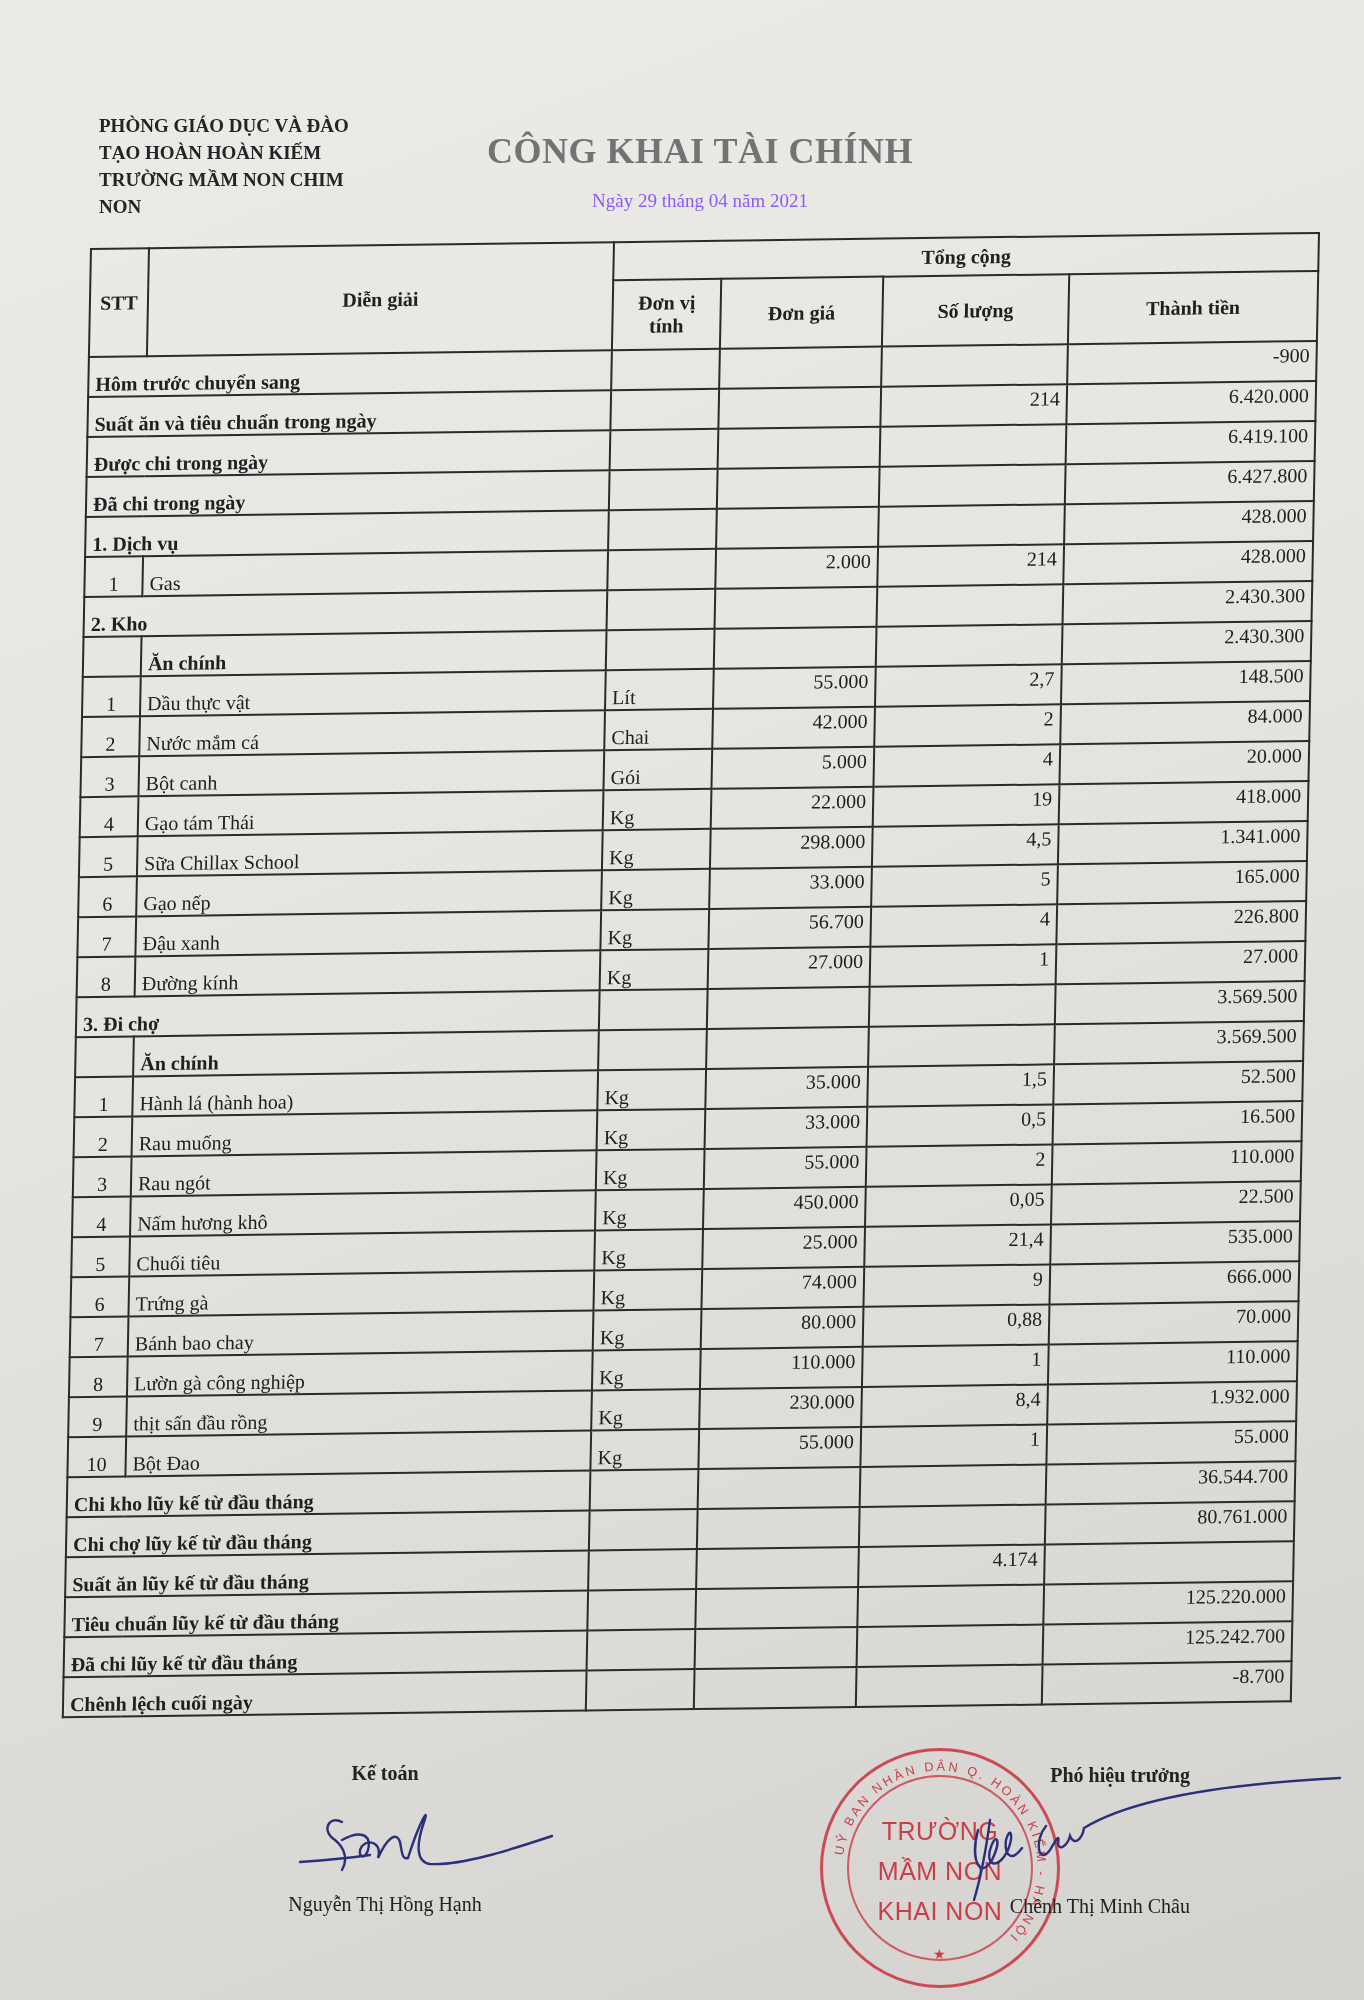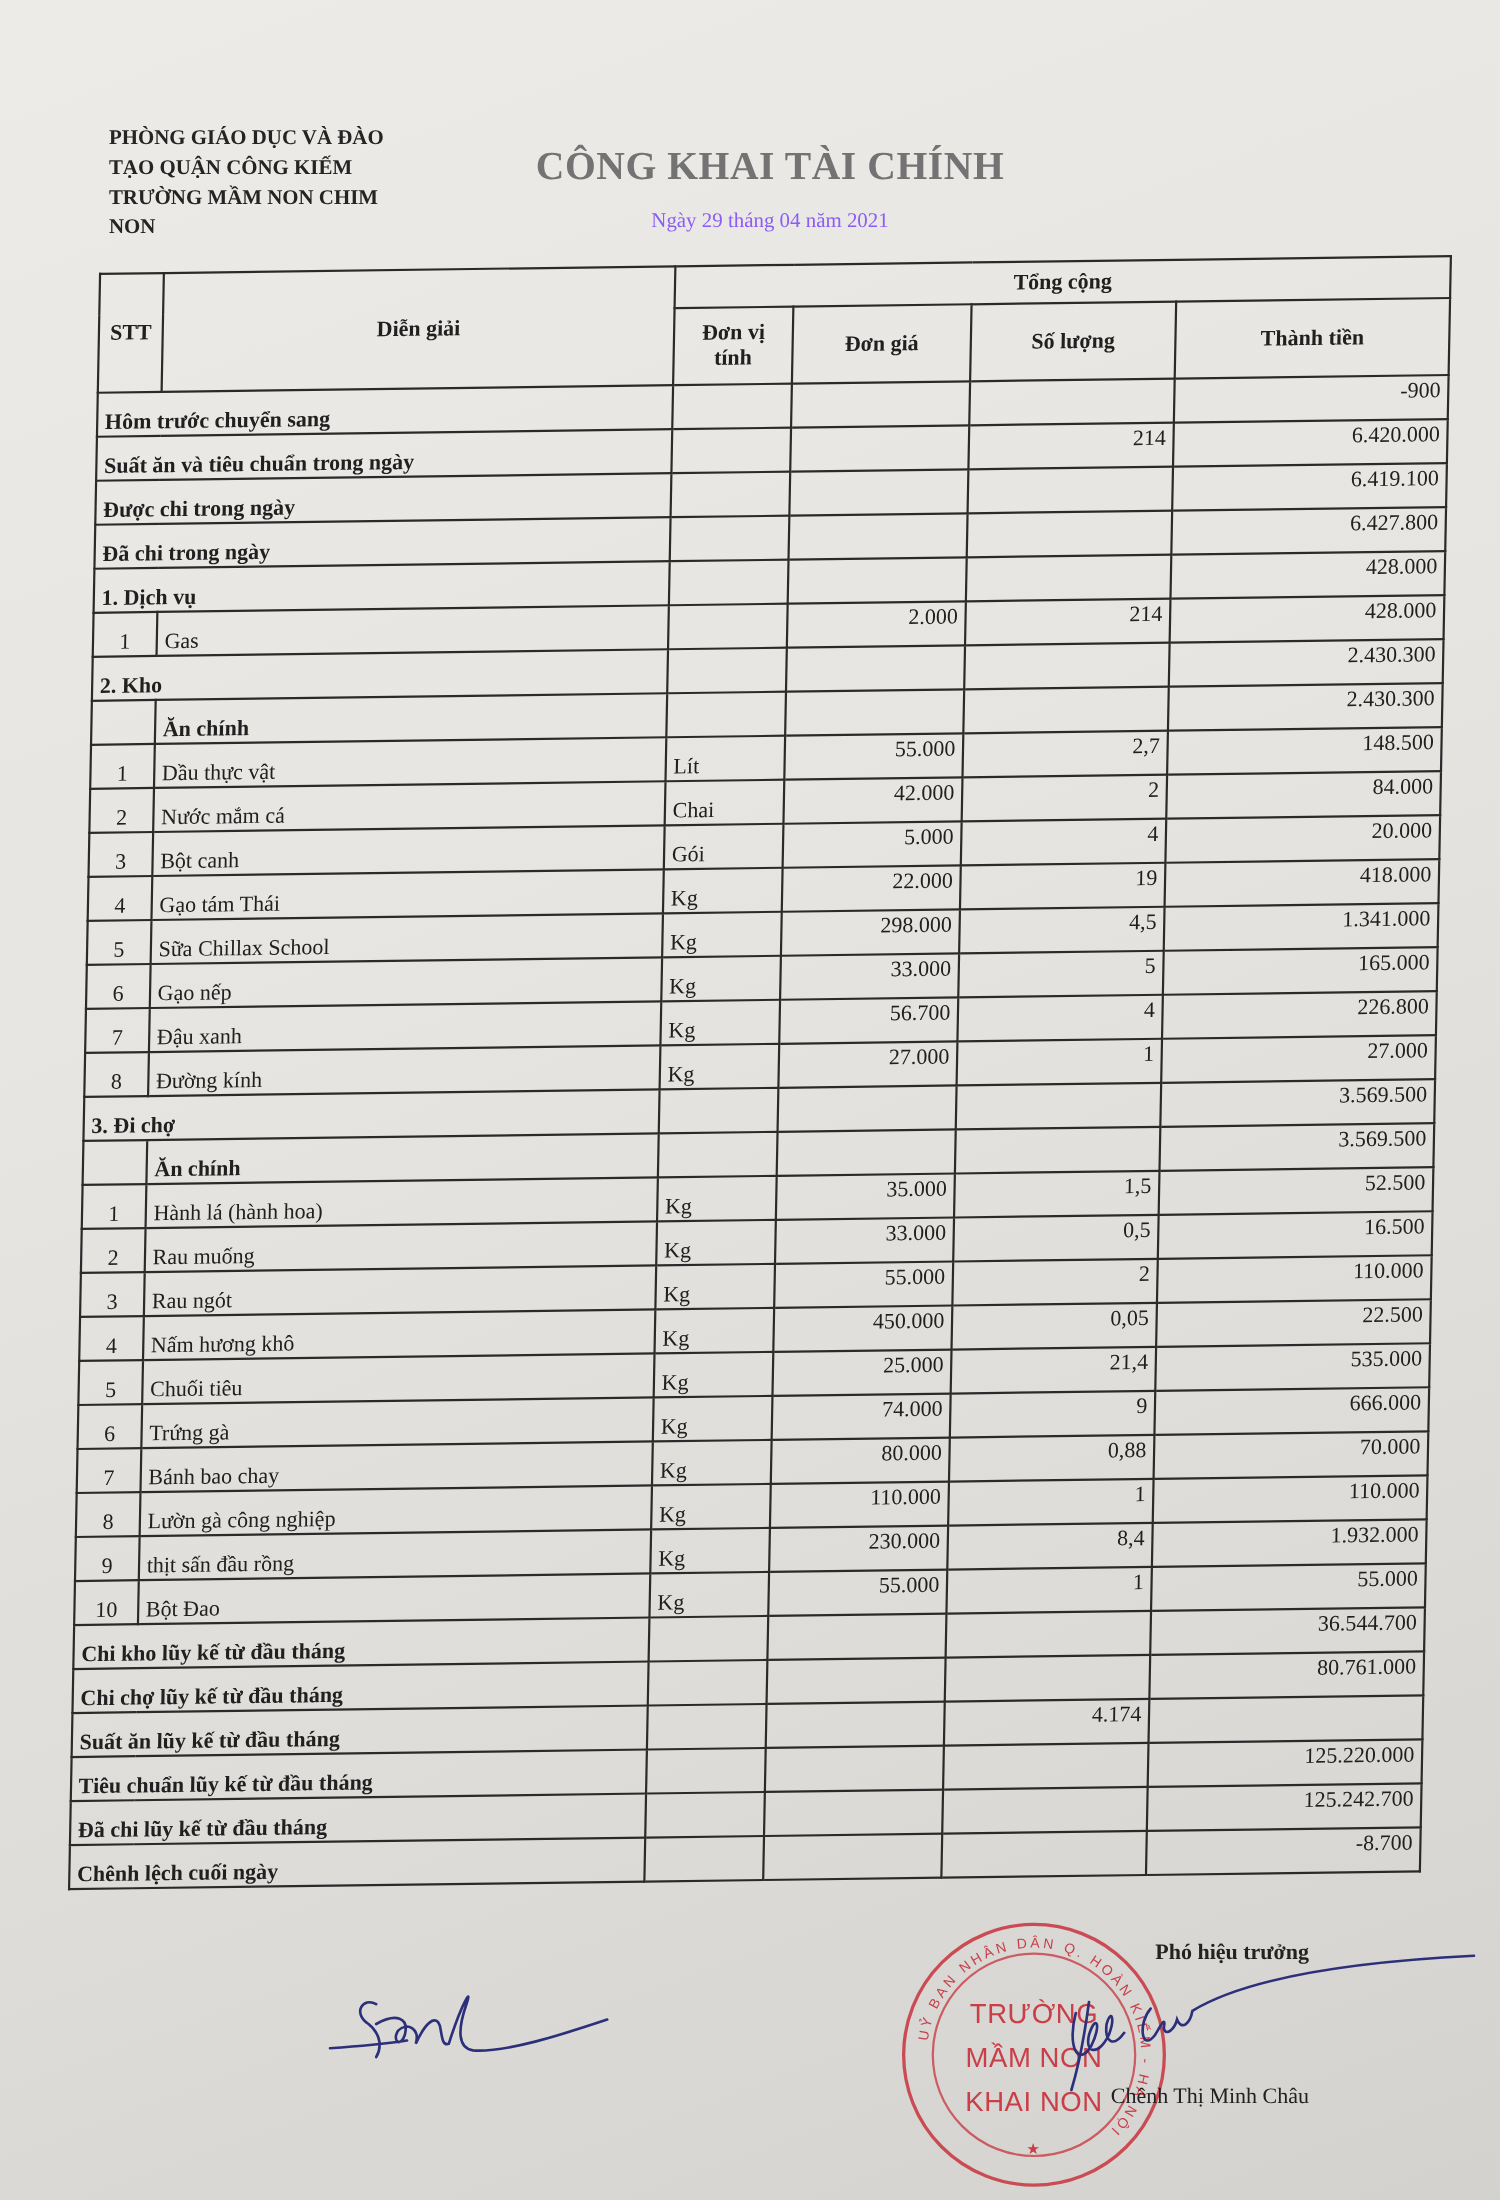--- a/index.html
+++ b/index.html
@@ -67,21 +67,21 @@
   }
   svg.signature { position:absolute; overflow:visible; }
 </style>
 </head>
 <body>
 
 <div class="page">
 
   <div class="org">
     <div>PHÒNG GIÁO DỤC VÀ ĐÀO</div>
-    <div>TẠO QUẬN CÔNG KIẾM</div>
+    <div>TẠO HOÀN HOÀN KIẾM</div>
     <div>TRƯỜNG MẦM NON CHIM</div>
     <div>NON</div>
   </div>
 
   <div class="title">CÔNG KHAI TÀI CHÍNH</div>
   <div class="date">Ngày 29 tháng 04 năm 2021</div>
 
   <div class="table-wrap">
     <table class="fin">
       <colgroup>
@@ -367,20 +367,24 @@
           <td colspan="2" class="b label-span">Chênh lệch cuối ngày</td>
           <td></td>
             <td></td>
           <td class="num"></td>
           <td class="num">-8.700</td>
         </tr>
       </tbody>
     </table>
   </div>
 
+  <div class="sig" style="left:270px; top:1762px; width:230px;">
+    <div class="role">Kế toán</div>
+    <div class="name">Nguyễn Thị Hồng Hạnh</div>
+  </div>
   <svg class="signature" style="left:290px; top:1800px;" width="280" height="90">
     <path d="M10 62 C 40 60, 60 58, 80 55 M52 22 C 40 15, 30 30, 45 40 C 55 48, 58 60, 52 70 M52 40 C 70 30, 82 34, 78 50 C 74 62, 66 55, 72 46 C 80 38, 92 44, 88 58 C 96 40, 106 30, 110 42 C 112 52, 112 60, 118 58 C 130 20, 140 5, 134 22 C 126 45, 126 62, 140 64 C 170 66, 220 50, 262 36" fill="none" stroke="#2c2f7a" stroke-width="2.4" stroke-linecap="round"></path>
   </svg>
 
   <div class="stamp">
     <div class="inner"></div>
     <svg class="ring" viewBox="0 0 240 240">
       <defs>
         <path id="ringPath" d="M120,120 m-100,0 a100,100 0 1,1 200,0 a100,100 0 1,1 -200,0"></path>
       </defs>

